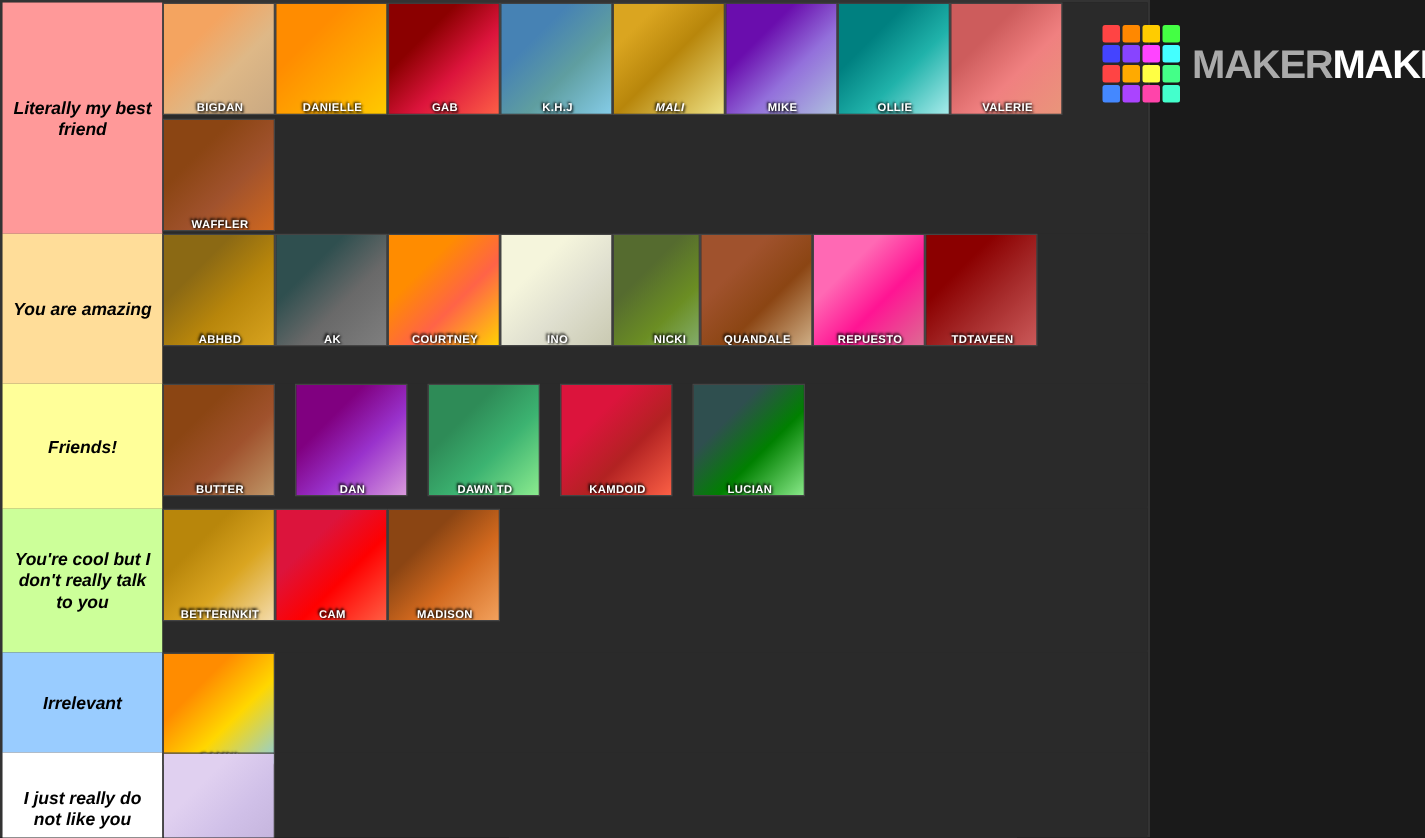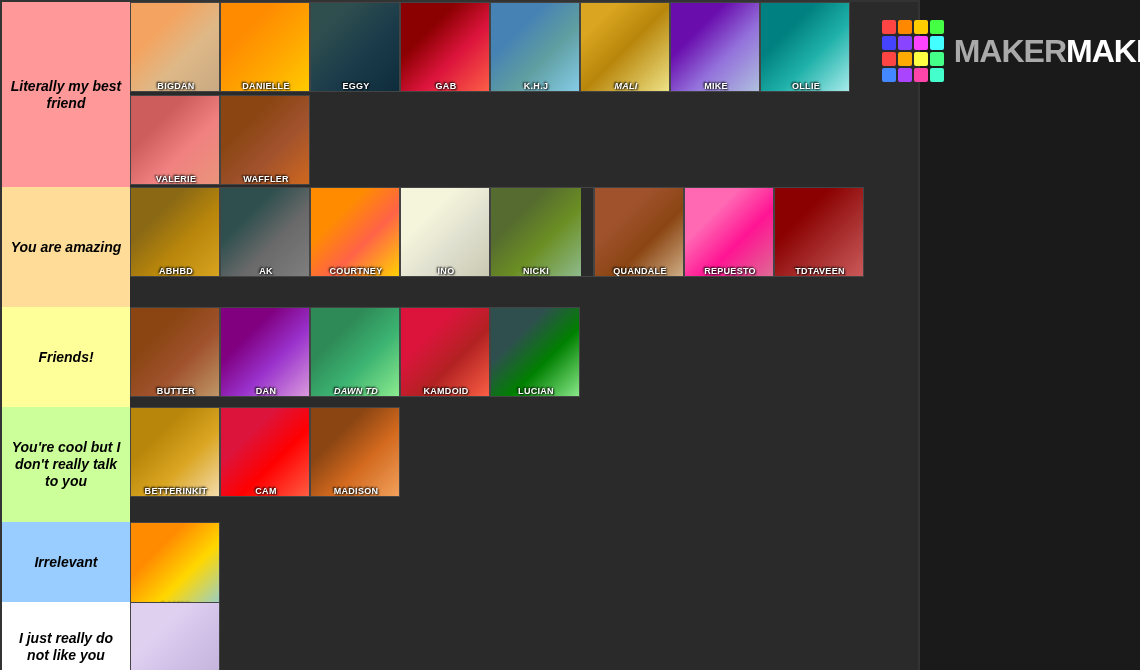--- a/index.html
+++ b/index.html
@@ -102,21 +102,21 @@
     .char-abhbd { background: linear-gradient(135deg, #8b6914 30%, #b8860b 60%, #daa520 100%); }
     .char-ak { background: linear-gradient(135deg, #2f4f4f 30%, #696969 60%, #808080 100%); }
     .char-courtney { background: linear-gradient(135deg, #ff8c00 30%, #ff6347 60%, #ffd700 100%); }
     .char-ino { background: linear-gradient(135deg, #f5f5dc 30%, #e0e0d0 60%, #c8c8b0 100%); }
     .char-nicki { background: linear-gradient(135deg, #556b2f 30%, #6b8e23 60%, #8fbc8f 100%); }
     .char-quandale { background: linear-gradient(135deg, #a0522d 30%, #8b4513 60%, #d2b48c 100%); }
     .char-repuesto { background: linear-gradient(135deg, #ff69b4 30%, #ff1493 60%, #db7093 100%); }
     .char-tdtaveen { background: linear-gradient(135deg, #8b0000 30%, #a52a2a 60%, #cd5c5c 100%); }
     .char-butter { background: linear-gradient(135deg, #8b4513 30%, #a0522d 60%, #c19a6b 100%); }
     .char-dan { background: linear-gradient(135deg, #800080 30%, #9932cc 60%, #dda0dd 100%); }
-    .char-dawntd { background: linear-gradient(135deg, #2e8b57 30%, #3cb371 60%, #90ee90 100%); font-style: italic; }
+    .char-dawntd { background: linear-gradient(135deg, #2e8b57 30%, #3cb371 60%, #90ee90 100%); }
     .char-kamdoid { background: linear-gradient(135deg, #dc143c 30%, #b22222 60%, #ff6347 100%); }
     .char-lucian { background: linear-gradient(135deg, #2f4f4f 30%, #008000 60%, #90ee90 100%); }
     .char-betterinkit { background: linear-gradient(135deg, #b8860b 30%, #daa520 60%, #f5deb3 100%); }
     .char-cam { background: linear-gradient(135deg, #dc143c 30%, #ff0000 60%, #ff6347 100%); }
     .char-madison { background: linear-gradient(135deg, #8b4513 30%, #d2691e 60%, #f4a460 100%); }
     .char-samni { background: linear-gradient(135deg, #ff8c00 30%, #ffd700 60%, #87ceeb 100%); }
     .char-lily { background: linear-gradient(135deg, #e0d0f0 30%, #d0c0e8 60%, #c0b0d8 100%); }
 
     .sidebar {
       width: 220px;
@@ -166,25 +166,20 @@
             <div class="tier-item-bg char-bigdan" style="height: 90px; width: 90px;">
               <div class="tier-item-label">BigDan</div>
             </div>
           </div>
           <div class="tier-item" style="width: 90px; height: 90px;">
             <div class="tier-item-bg char-danielle" style="height: 90px; width: 90px;">
               <div class="tier-item-label">Danielle</div>
             </div>
           </div>
           <div class="tier-item" style="width: 90px; height: 90px;">
-            <div class="tier-item-bg char-eggy" style="height: 90px; width: 90px;">
-              <div class="tier-item-label">Eggy</div>
-            </div>
-          </div>
-          <div class="tier-item" style="width: 90px; height: 90px;">
             <div class="tier-item-bg char-gab" style="height: 90px; width: 90px;">
               <div class="tier-item-label">Gab</div>
             </div>
           </div>
           <div class="tier-item" style="width: 90px; height: 90px;">
             <div class="tier-item-bg char-khj" style="height: 90px; width: 90px;">
               <div class="tier-item-label">K.H.J</div>
             </div>
           </div>
           <div class="tier-item" style="width: 90px; height: 90px; font-style: italic;">
@@ -230,21 +225,21 @@
           <div class="tier-item" style="width: 90px; height: 90px;">
             <div class="tier-item-bg char-courtney" style="height: 90px; width: 90px;">
               <div class="tier-item-label">Courtney</div>
             </div>
           </div>
           <div class="tier-item" style="width: 90px; height: 90px;">
             <div class="tier-item-bg char-ino" style="height: 90px; width: 90px;">
               <div class="tier-item-label">Ino</div>
             </div>
           </div>
-          <div class="tier-item" style="width: 104px; height: 90px;">
+          <div class="tier-item" style="width: 70px; height: 90px;">
             <div class="tier-item-bg char-nicki" style="height: 90px; width: 90px;">
               <div class="tier-item-label">Nicki</div>
             </div>
           </div>
           <div class="tier-item" style="width: 90px; height: 90px;">
             <div class="tier-item-bg char-quandale" style="height: 90px; width: 90px;">
               <div class="tier-item-label">Quandale</div>
             </div>
           </div>
           <div class="tier-item" style="width: 90px; height: 90px;">
@@ -254,21 +249,21 @@
           </div>
           <div class="tier-item" style="width: 90px; height: 90px;">
             <div class="tier-item-bg char-tdtaveen" style="height: 90px; width: 90px;">
               <div class="tier-item-label">TdTaveen</div>
             </div>
           </div>
         </div>
       </div>
       <div class="tier-row" style="min-height: 100px; height: 100px;">
         <div class="tier-label" style="background-color: rgb(255, 255, 153); min-height: 100px; height: 100px;">Friends!</div>
-        <div class="tier-items" style="min-height: 100px;">
+        <div class="tier-items" style="min-height: 100px; gap: 16px;">
           <div class="tier-item" style="width: 90px; height: 90px;">
             <div class="tier-item-bg char-butter" style="height: 90px; width: 90px;">
               <div class="tier-item-label">Butter</div>
             </div>
           </div>
           <div class="tier-item" style="width: 90px; height: 90px;">
             <div class="tier-item-bg char-dan" style="height: 90px; width: 90px;">
               <div class="tier-item-label">Dan</div>
             </div>
           </div>

